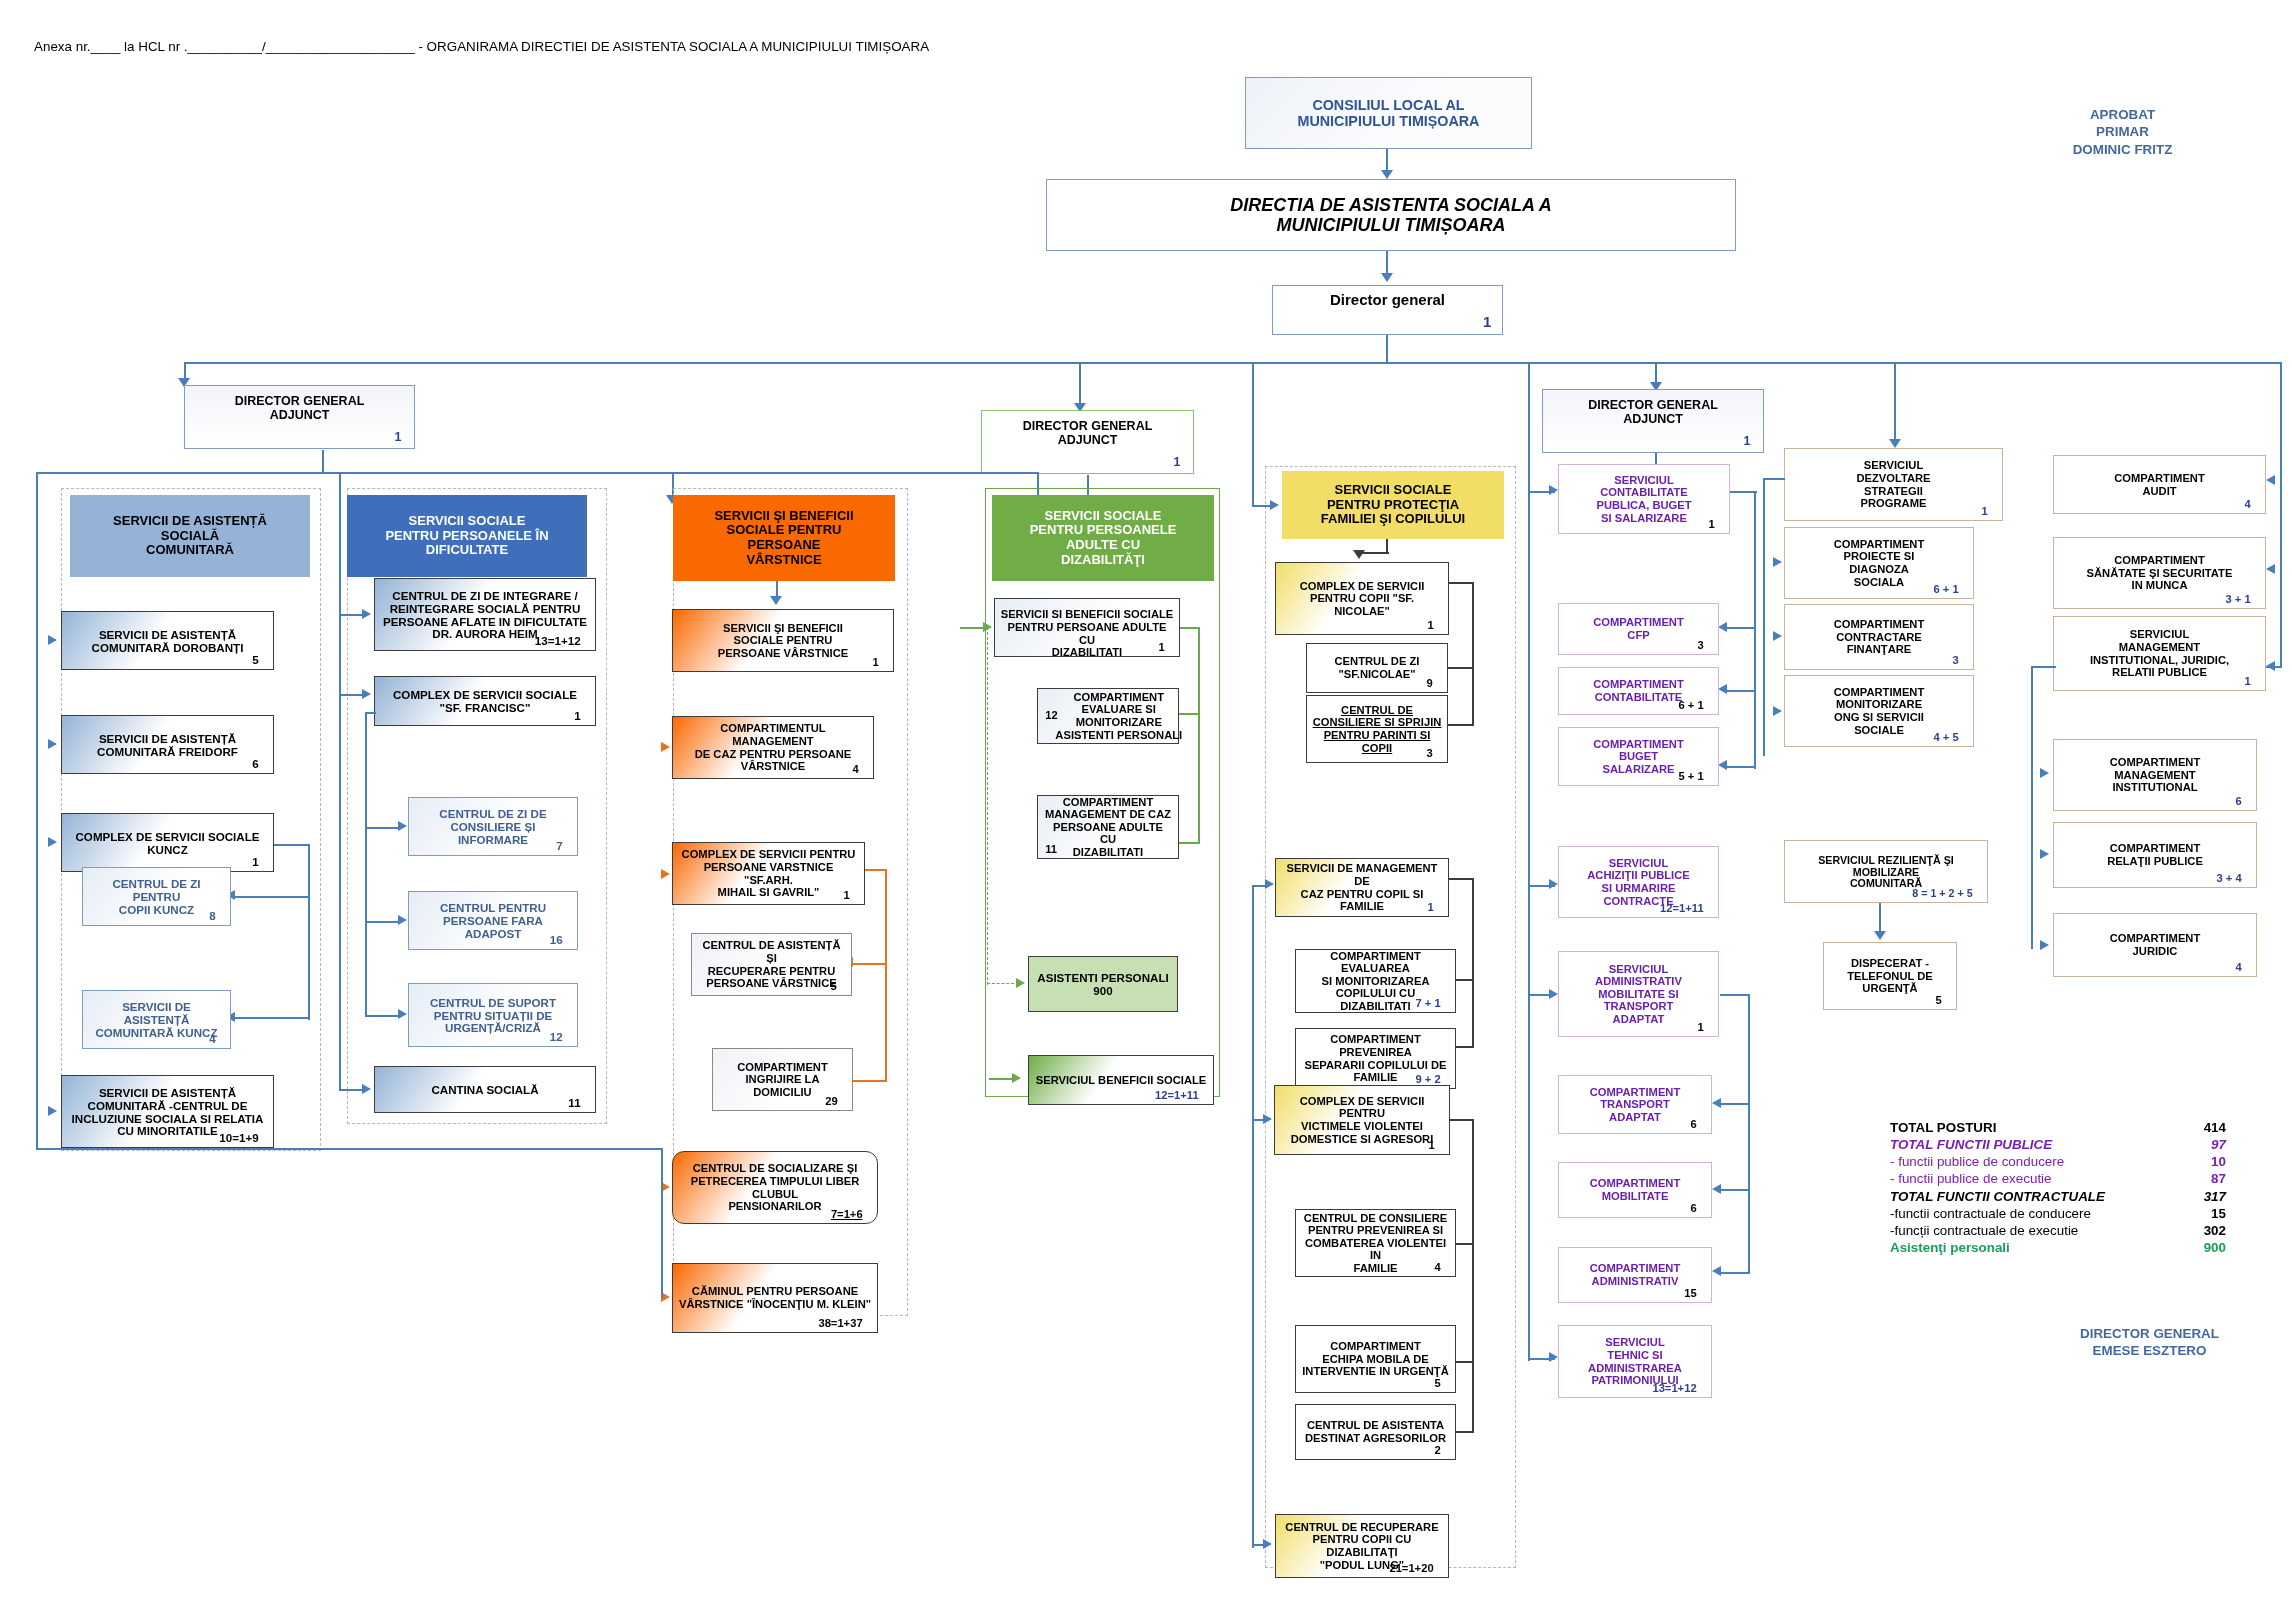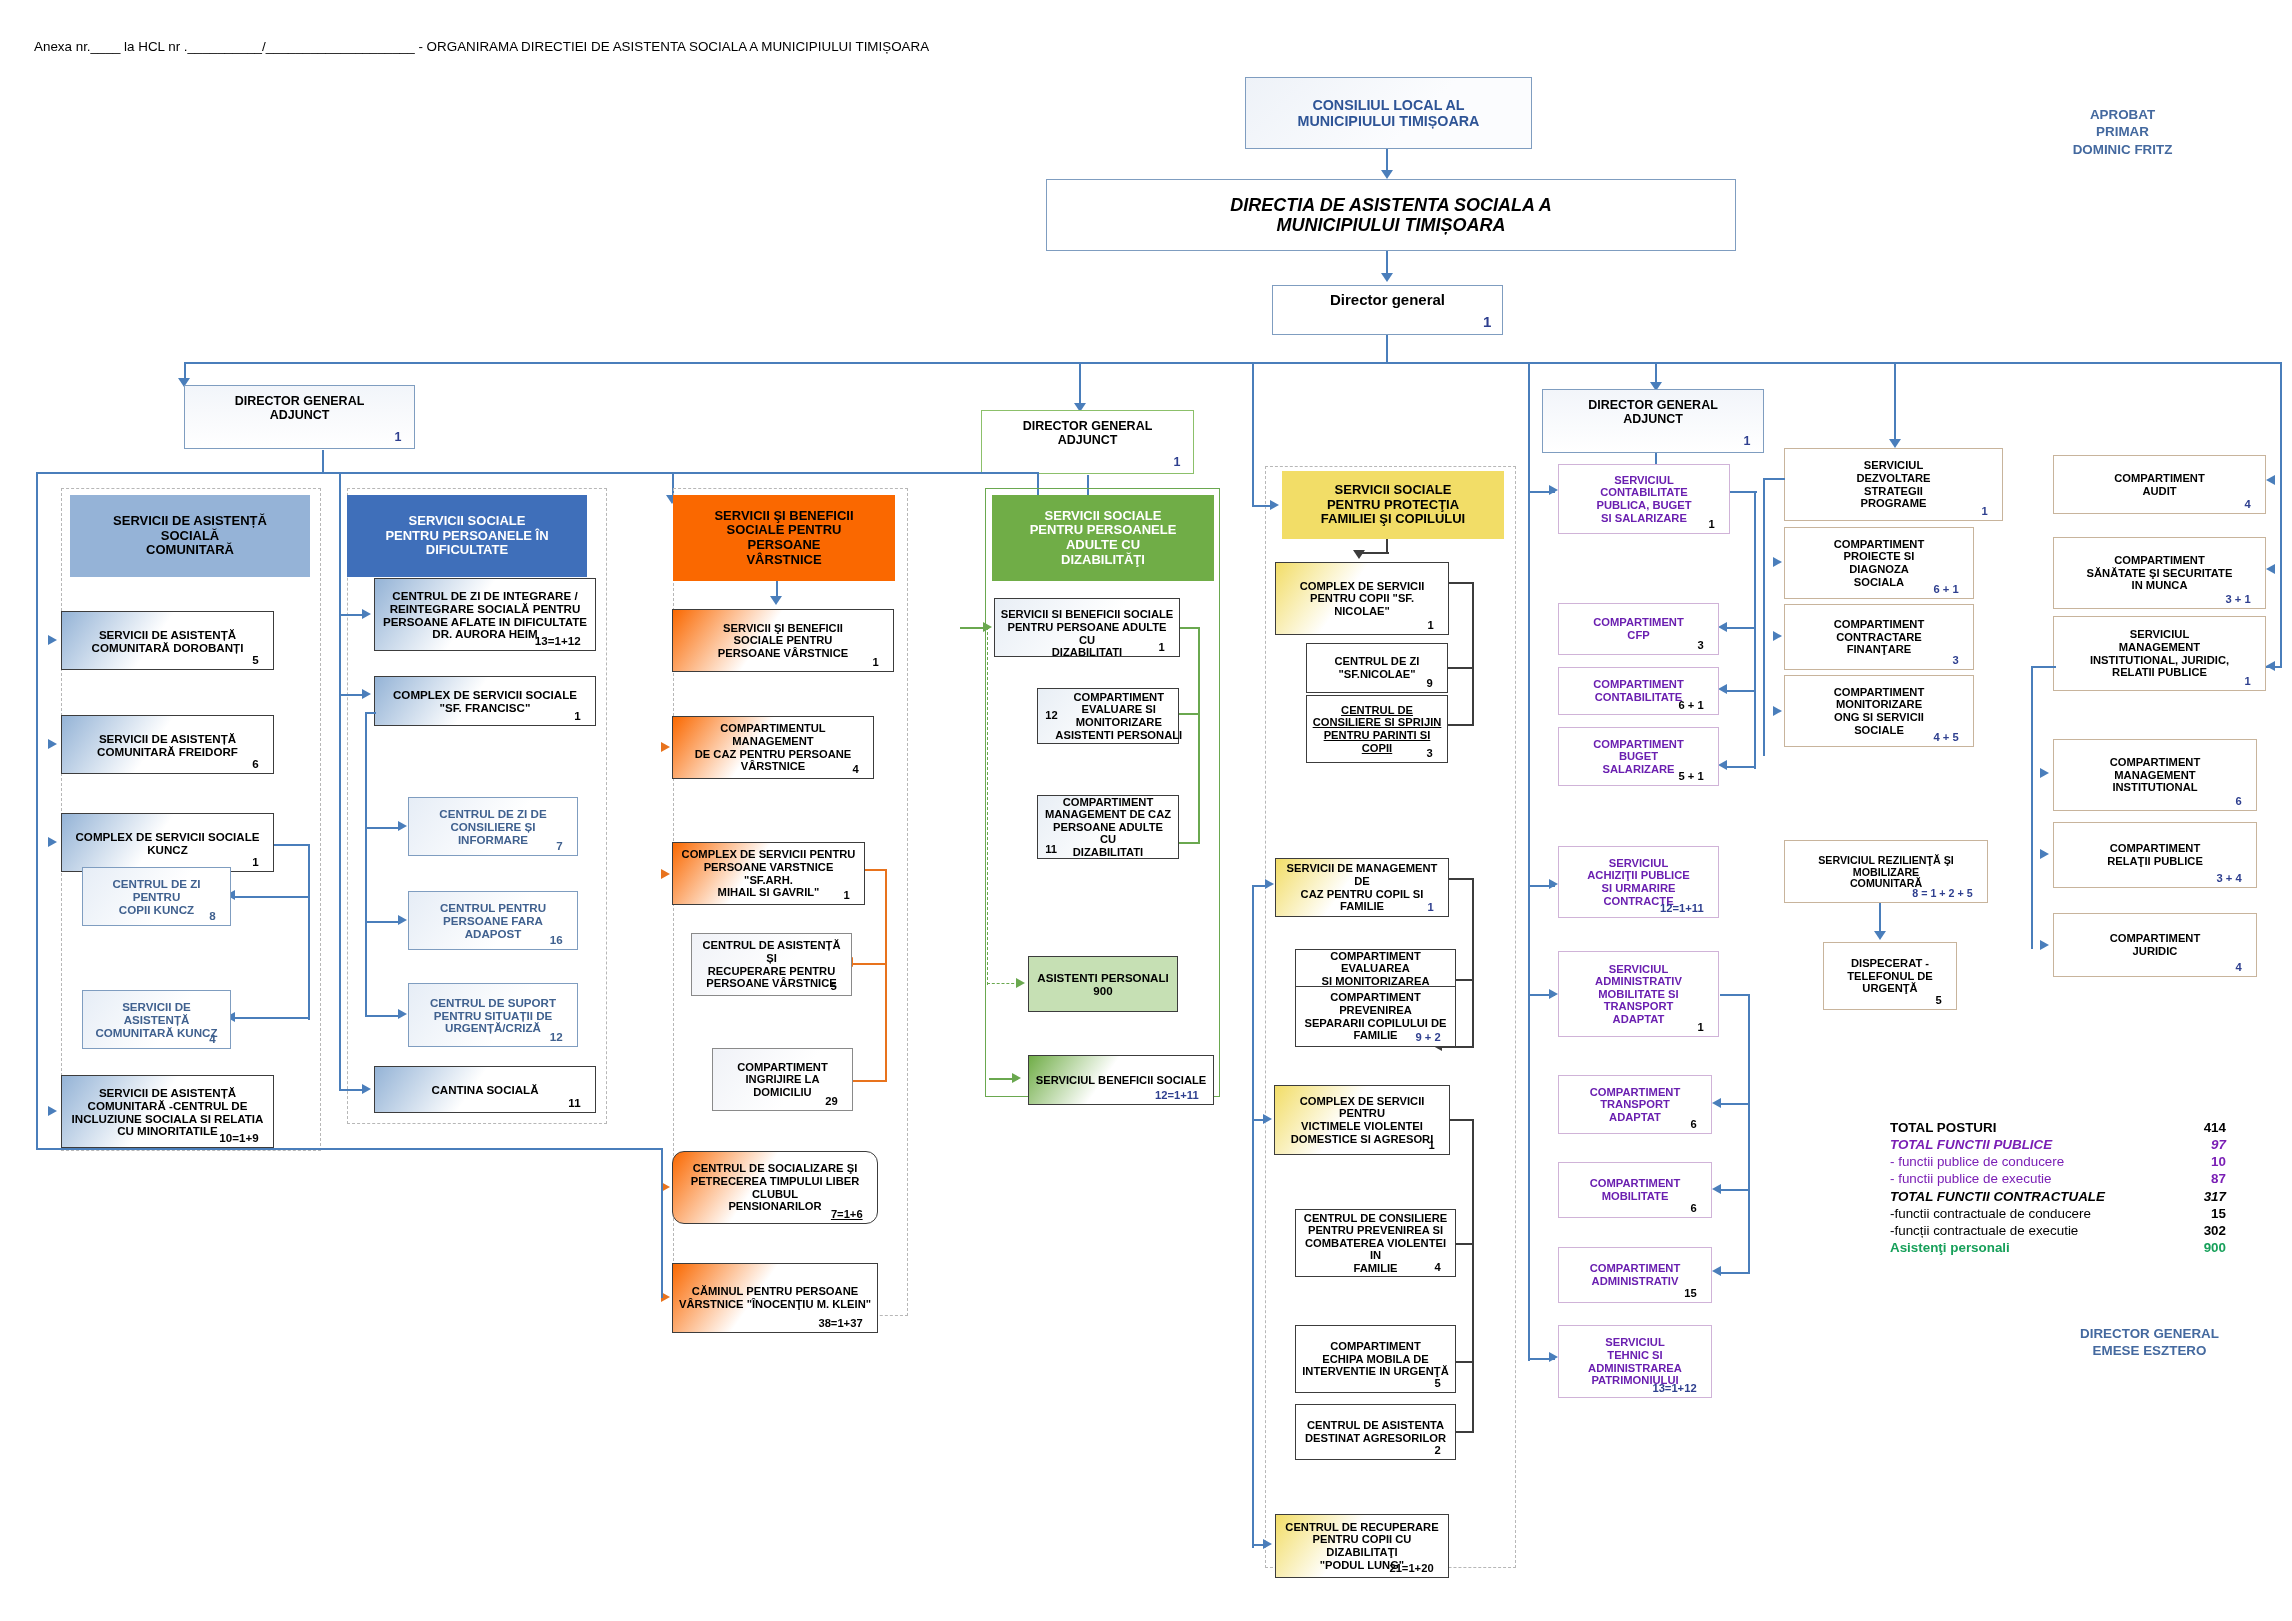--- a/index.html
+++ b/index.html
@@ -485,21 +485,21 @@
   <div class="ln blk" style="left:1442px;top:1046px;width:32px;height:1.8px;"></div>
   <div class="arw l blk" style="left:1433px;top:1041px;"></div>
 
   <div class="box bx-y1s" style="left:1295px;top:949px;width:161px;height:64px;">
     <span class="lbl" style="white-space:pre-line;">COMPARTIMENT EVALUAREA
 SI MONITORIZAREA
 COPILULUI CU DIZABILITATI</span>
     <span class="cnt" style="position:absolute;right:9px;bottom:2.7px;width:auto;color:#2e3f8f;">7 + 1</span>
   </div>
 
-  <div class="box bx-y1s" style="left:1295px;top:986px;width:161px;height:61px;">
+  <div class="box bx-y1s" style="left:1295px;top:1028px;width:161px;height:61px;">
     <span class="lbl" style="white-space:pre-line;">COMPARTIMENT PREVENIREA
 SEPARARII COPILULUI DE
 FAMILIE</span>
     <span class="cnt" style="position:absolute;right:9px;bottom:2.7px;width:auto;color:#2e3f8f;">9 + 2</span>
   </div>
 
   <div class="box bx-y1" style="left:1274px;top:1085px;width:176px;height:70px;">
     <span class="lbl" style="white-space:pre-line;">COMPLEX DE SERVICII PENTRU
 VICTIMELE VIOLENTEI
 DOMESTICE SI AGRESORI</span>

